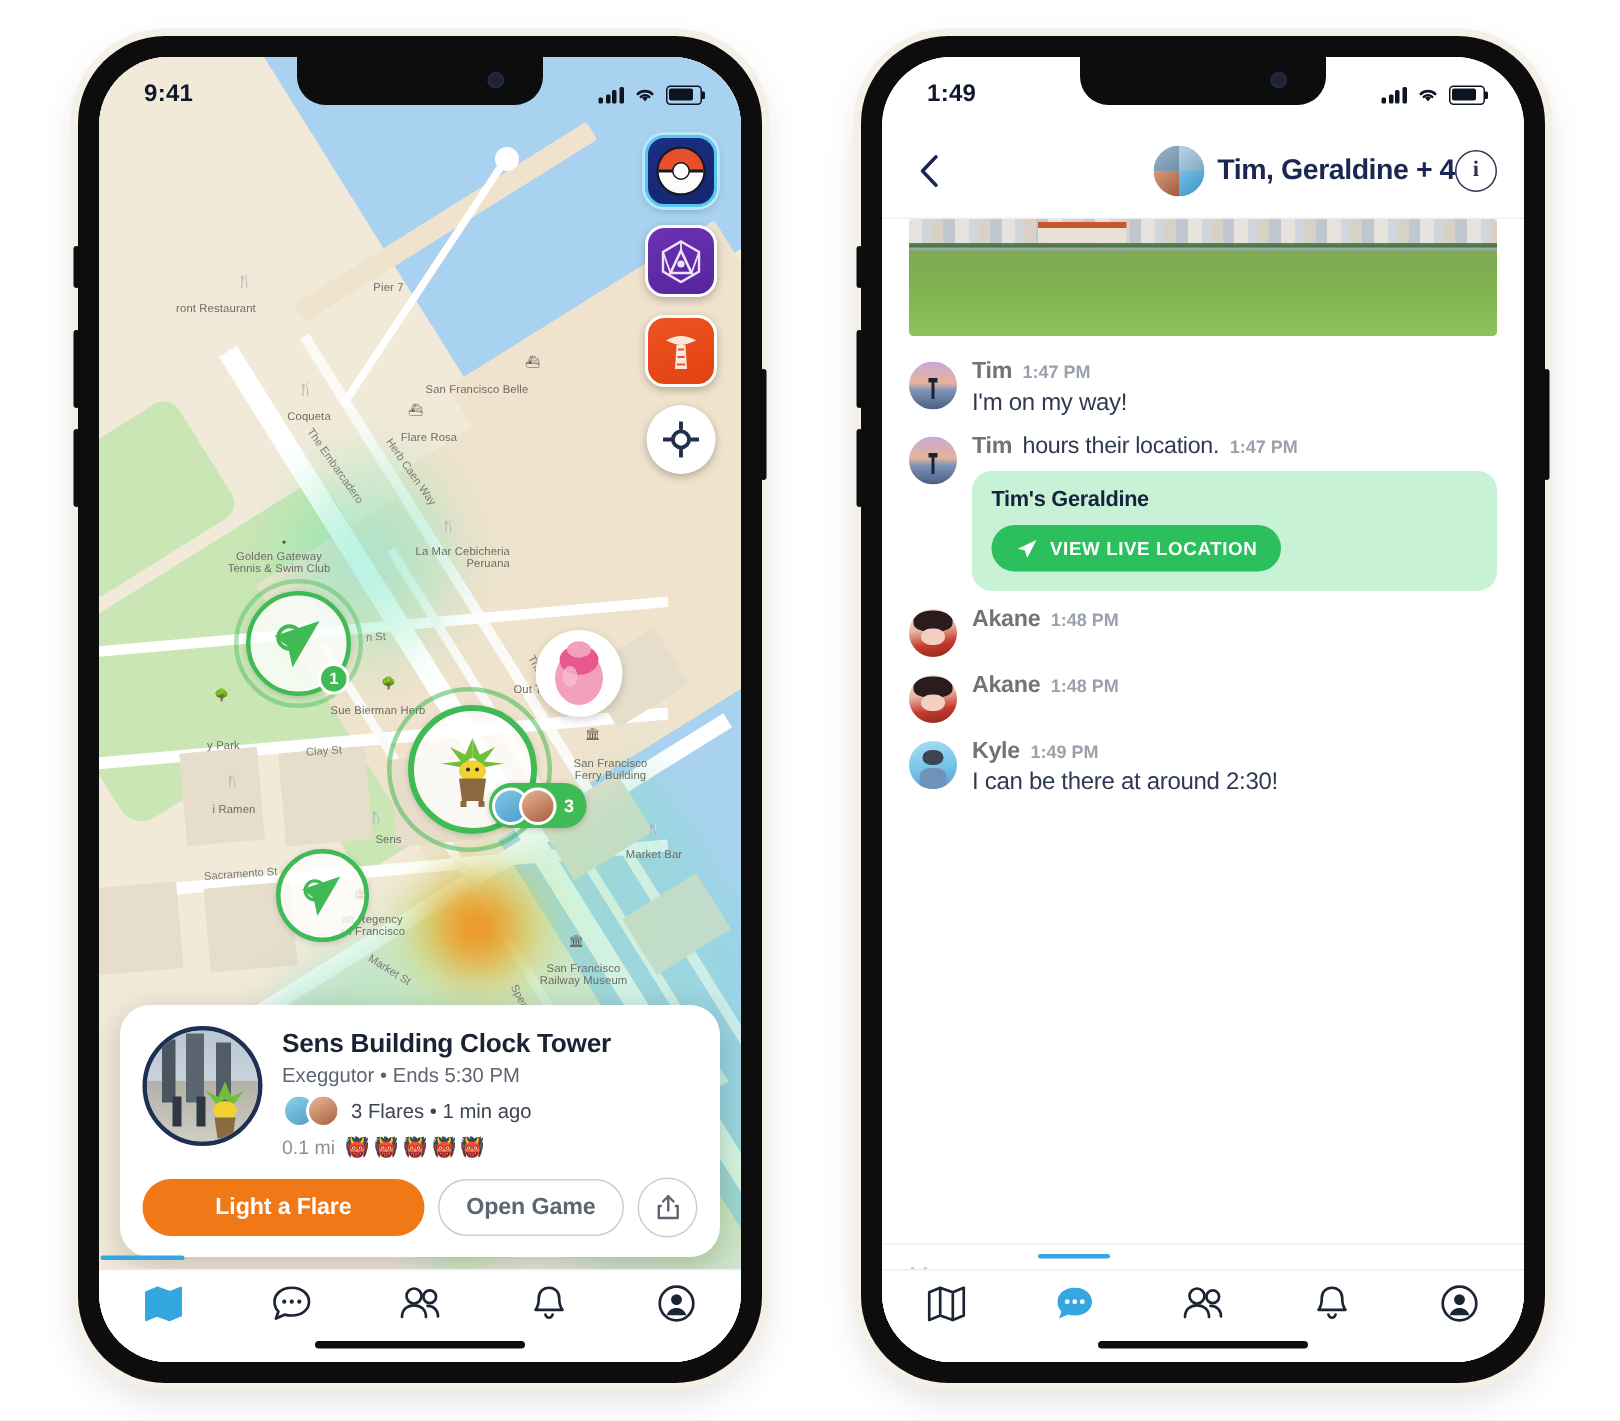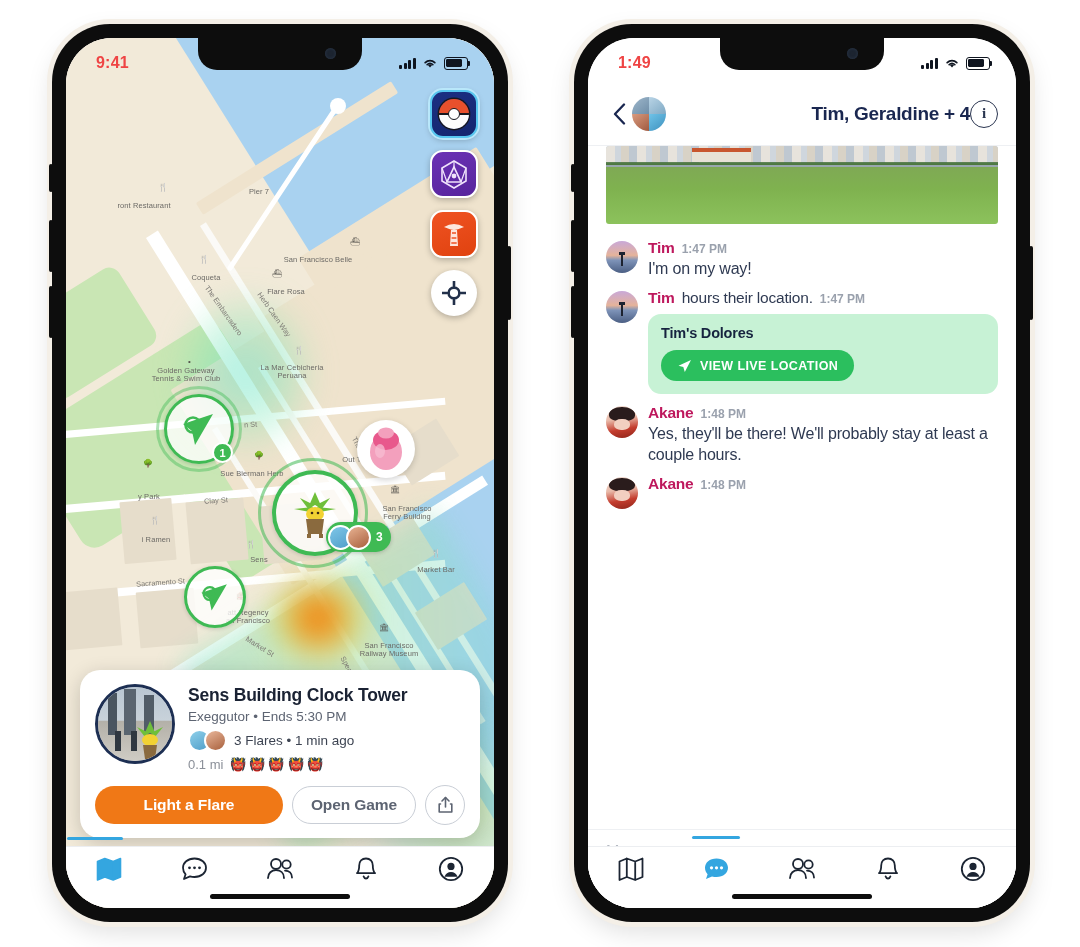--- a/index.html
+++ b/index.html
@@ -46,21 +46,21 @@
   .btn-dn{left:-3px;top:262px;width:4px;height:52px;}
   .btn-pwr{right:-3px;top:222px;width:4px;height:74px;}
 
   
   .statusbar{
     position:absolute;top:0;left:0;right:0;height:44px;z-index:55;
     display:flex;align-items:center;justify-content:space-between;
     padding:0 26px 0 30px;box-sizing:border-box;
     pointer-events:none;
   }
-  .status-time{font-size:16px;font-weight:700;color:#ef4444;letter-spacing:.2px;margin-top:6px;}
+  .status-time{font-size:16px;font-weight:700;color:#0f172a;letter-spacing:.2px;margin-top:6px;}
   .status-right{display:flex;align-items:center;gap:6px;margin-top:6px;}
   .bars{display:flex;align-items:flex-end;gap:1.6px;height:11px;}
   .bars i{width:3px;background:#0f1520;border-radius:1px;display:block;}
   .bars i:nth-child(1){height:4px}.bars i:nth-child(2){height:6px}
   .bars i:nth-child(3){height:8.5px}.bars i:nth-child(4){height:11px}
   .batt{width:22px;height:11px;border:1.4px solid #0f1520;border-radius:3px;position:relative;}
   .batt:after{content:"";position:absolute;right:-3.4px;top:3px;width:2px;height:5px;background:#0f1520;border-radius:0 1px 1px 0;}
   .batt i{position:absolute;left:1.3px;top:1.3px;bottom:1.3px;width:16px;background:#0f1520;border-radius:1.4px;display:block;}
   .home-ind{
     position:absolute;bottom:9px;left:50%;transform:translateX(-50%);
@@ -184,33 +184,33 @@
   .tabitem .ind{position:absolute;top:-13px;left:4px;right:4px;height:3px;border-radius:2px;background:#34a6e0;}
 
   
   .chat{position:absolute;inset:0;background:#fff;display:flex;flex-direction:column;}
   .chat-header{
     position:relative;height:64px;margin-top:44px;flex:0 0 auto;
     display:flex;align-items:center;padding:0 18px;box-sizing:border-box;
     border-bottom:1px solid #eef0f3;background:#fff;z-index:20;
   }
   .backbtn{width:26px;height:26px;display:flex;align-items:center;justify-content:center;cursor:pointer;}
-  .hdr-center{flex:1;display:flex;align-items:center;justify-content:space-between;gap:9px;min-width:0;}
+  .hdr-center{flex:1;display:flex;align-items:center;justify-content:flex-end;gap:9px;min-width:0;}
   .hdr-av{width:34px;height:34px;border-radius:50%;overflow:hidden;flex:0 0 34px;position:relative;}
   .hdr-title{font-size:19px;font-weight:700;color:#1a2750;letter-spacing:-.3px;white-space:nowrap;}
   .infobtn{width:26px;height:26px;border-radius:50%;border:1.7px solid #2a3550;display:flex;align-items:center;justify-content:center;cursor:pointer;flex:0 0 26px;}
   .infobtn span{font-size:15px;font-weight:700;color:#2a3550;font-family:"Liberation Serif",serif;line-height:1;}
 
   .msgs{flex:1;overflow:hidden;padding:0 0 2px 0;position:relative;}
   .photo-top{margin:0 18px 10px 18px;height:78px;border-radius:3px;overflow:hidden;position:relative;}
   .msg{display:flex;gap:10px;padding:5px 18px 5px 18px;}
   .msg .av{width:32px;height:32px;border-radius:50%;flex:0 0 32px;overflow:hidden;position:relative;margin-top:2px;}
   .msg .body{flex:1;min-width:0;}
   .mrow{display:flex;align-items:baseline;gap:7px;flex-wrap:wrap;}
-  .mname{font-size:15.5px;font-weight:700;color:#be185d;letter-spacing:-.2px;}
+  .mname{font-size:15.5px;font-weight:700;color:#737373;letter-spacing:-.2px;}
   .msys{font-size:15.5px;color:#2f3a52;font-weight:400;letter-spacing:-.2px;}
   .mtime{font-size:12px;color:#9aa1ad;font-weight:600;}
   .mtext{font-size:16px;color:#2f3a52;line-height:1.28;margin-top:2px;letter-spacing:-.2px;}
   .loc-bubble{
     margin-top:7px;background:#c7f2d5;border-radius:13px;padding:11px 13px 13px 13px;
   }
   .loc-title{font-size:14.5px;font-weight:700;color:#16233f;letter-spacing:-.2px;}
   .loc-btn{
     margin-top:9px;display:inline-flex;align-items:center;gap:8px;
     background:#2bbf5e;border:none;border-radius:16px;height:31px;padding:0 16px;
@@ -291,21 +291,21 @@
         </svg>
 
         <div id="map-labels">
             <div class="maplabel" style="left: 145px; top: 150px; width: 96px;">Pier 7</div>
             <div class="maplabel" style="left: 204px; top: 218px; width: 96px;">San Francisco Belle</div>
             <div class="maplabel" style="left: 172px; top: 250px; width: 96px;">Flare Rosa</div>
             <div class="maplabel" style="left: 92px; top: 236px; width: 96px;">Coqueta</div>
             <div class="maplabel" style="left: 30px; top: 164px; width: 96px;">ront Restaurant</div>
             <div class="maplabel" style="left: 72px; top: 329px; width: 96px;">Golden Gateway
 Tennis &amp; Swim Club</div>
-            <div class="maplabel" style="left: 178px; top: 326px; width: 96px;">La Mar Cebicheria
+            <div class="maplabel" style="left: 178px; top: 326px; width: 96px; text-align: right;">La Mar Cebicheria
 Peruana</div>
             <div class="maplabel" style="left: 138px; top: 432px; width: 96px;">Sue Bierman Herb</div>
             <div class="maplabel" style="left: 35px; top: 440px; width: 96px; margin-top: 15px;">y Park</div>
             <div class="maplabel" style="left: 240px; top: 418px; width: 96px;">Out Th</div>
             <div class="maplabel" style="left: 293px; top: 467px; width: 96px;">San Francisco
 Ferry Building</div>
             <div class="maplabel" style="left: 322px; top: 528px; width: 96px;">Market Bar</div>
             <div class="maplabel" style="left: 275px; top: 604px; width: 96px;">San Francisco
 Railway Museum</div>
             <div class="maplabel" style="left: 145px; top: 518px; width: 96px;">Sens</div>
@@ -620,53 +620,66 @@
                   <div style="position:absolute;inset:0;background:linear-gradient(180deg,#c9a8d8 0%,#e5b39a 45%,#7e93b8 60%,#4b5f84 100%);"></div>
                   <div style="position:absolute;left:46%;top:38%;width:8%;height:40%;background:#1c2230;"></div>
                   <div style="position:absolute;left:41%;top:33%;width:18%;height:10%;background:#1c2230;"></div>
                 </div>
                 <div class="body">
                   <div class="mrow">
                     <span class="mname">Tim</span>
                     <span class="msys">hours their location.</span>
                     <span class="mtime">1:47 PM</span>
                   </div>
-                  <div class="loc-bubble"><div class="loc-title">Tim's Dolores</div><button class="loc-btn">
+                  <div class="loc-bubble"><div class="loc-title">Tim's Geraldine</div><button class="loc-btn">
                       <svg width="15" height="14" viewBox="0 0 15 14">
                         <path d="M14 1 L1.5 6.8 L6.3 8 L7.8 13 Z" fill="#ffffff"></path>
                       </svg>
                       <span>VIEW LIVE LOCATION</span>
                     </button></div>
                 </div>
               </div>
               <div class="msg">
                 <div class="av">
                   <div style="position:absolute;inset:0;background:linear-gradient(170deg,#f0ddd4 0%,#e8b9a8 40%,#c43d2e 70%,#8d2419 100%);"></div>
                   <div style="position:absolute;left:10%;top:2%;width:80%;height:42%;background:#2a1c1c;border-radius:50% 50% 40% 40%;"></div>
                   <div style="position:absolute;left:26%;top:40%;width:48%;height:34%;background:#f2cfc0;border-radius:46%;"></div>
                 </div>
                 <div class="body">
                   <div class="mrow">
                     <span class="mname">Akane</span>
                     <span class="mtime">1:48 PM</span>
                   </div>
-                  <div class="mtext">Yes, they'll be there! We'll probably stay at least a couple hours.</div>
                 </div>
               </div>
               <div class="msg">
                 <div class="av">
                   <div style="position:absolute;inset:0;background:linear-gradient(170deg,#f0ddd4 0%,#e8b9a8 40%,#c43d2e 70%,#8d2419 100%);"></div>
                   <div style="position:absolute;left:10%;top:2%;width:80%;height:42%;background:#2a1c1c;border-radius:50% 50% 40% 40%;"></div>
                   <div style="position:absolute;left:26%;top:40%;width:48%;height:34%;background:#f2cfc0;border-radius:46%;"></div>
                 </div>
                 <div class="body">
                   <div class="mrow">
                     <span class="mname">Akane</span>
                     <span class="mtime">1:48 PM</span>
                   </div>
+                </div>
+              </div>
+              <div class="msg">
+                <div class="av">
+                  <div style="position:absolute;inset:0;background:linear-gradient(170deg,#a9def6 0%,#77c3e8 55%,#4f9ec9 100%);"></div>
+                  <div style="position:absolute;left:28%;top:16%;width:44%;height:34%;background:#3c444f;border-radius:44%;"></div>
+                  <div style="position:absolute;left:22%;top:56%;width:56%;height:44%;background:#6f92bb;border-radius:40% 40% 0 0;"></div>
+                </div>
+                <div class="body">
+                  <div class="mrow">
+                    <span class="mname">Kyle</span>
+                    <span class="mtime">1:49 PM</span>
+                  </div>
+                  <div class="mtext">I can be there at around 2:30!</div>
                 </div>
               </div>
             </div>
         </div>
 
         <div class="composer">
           <div class="ph">Message</div>
           <div class="tools">
             <div class="tool">
               <svg width="24" height="22" viewBox="0 0 24 22">

